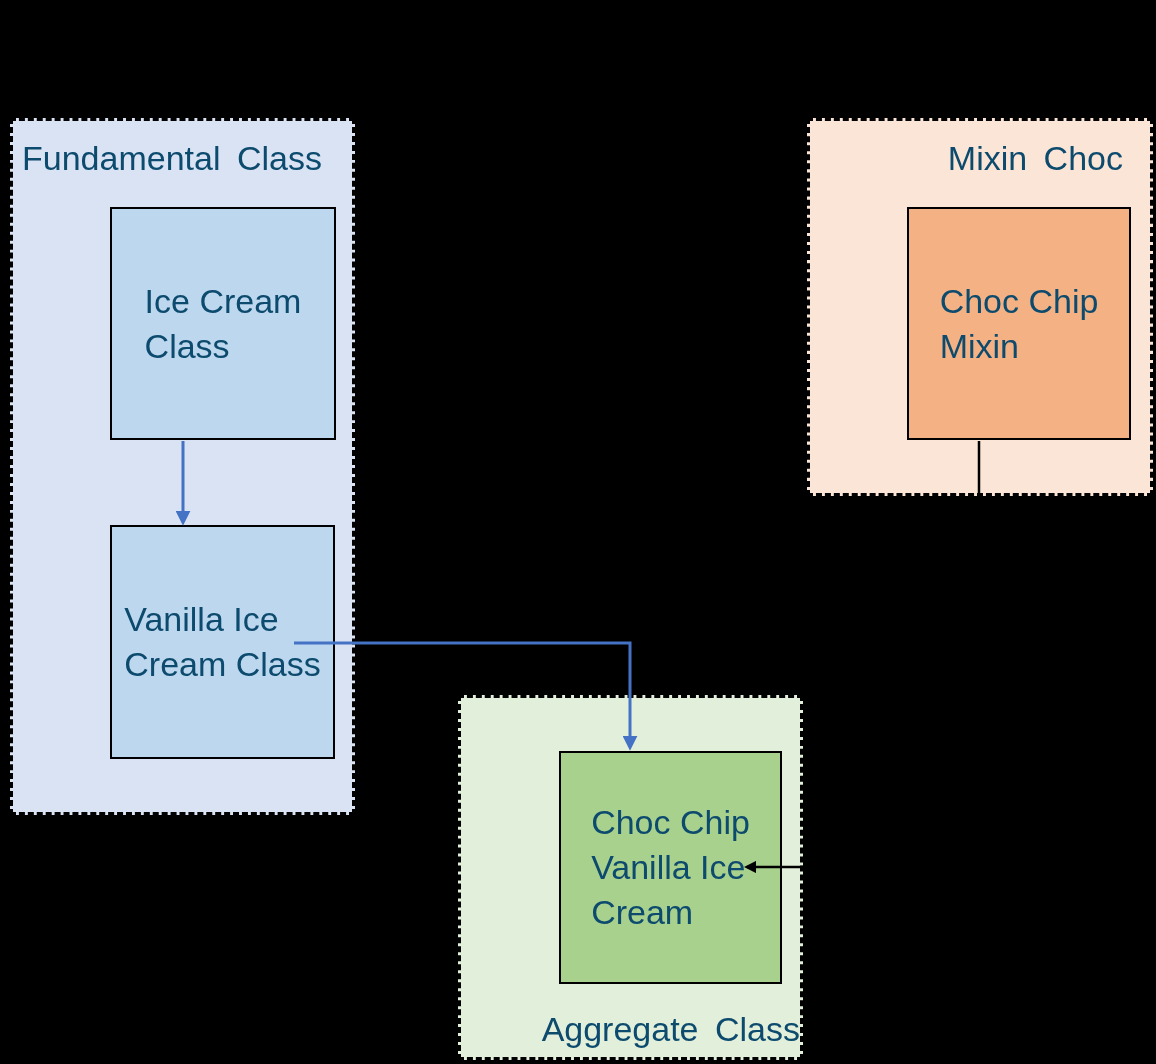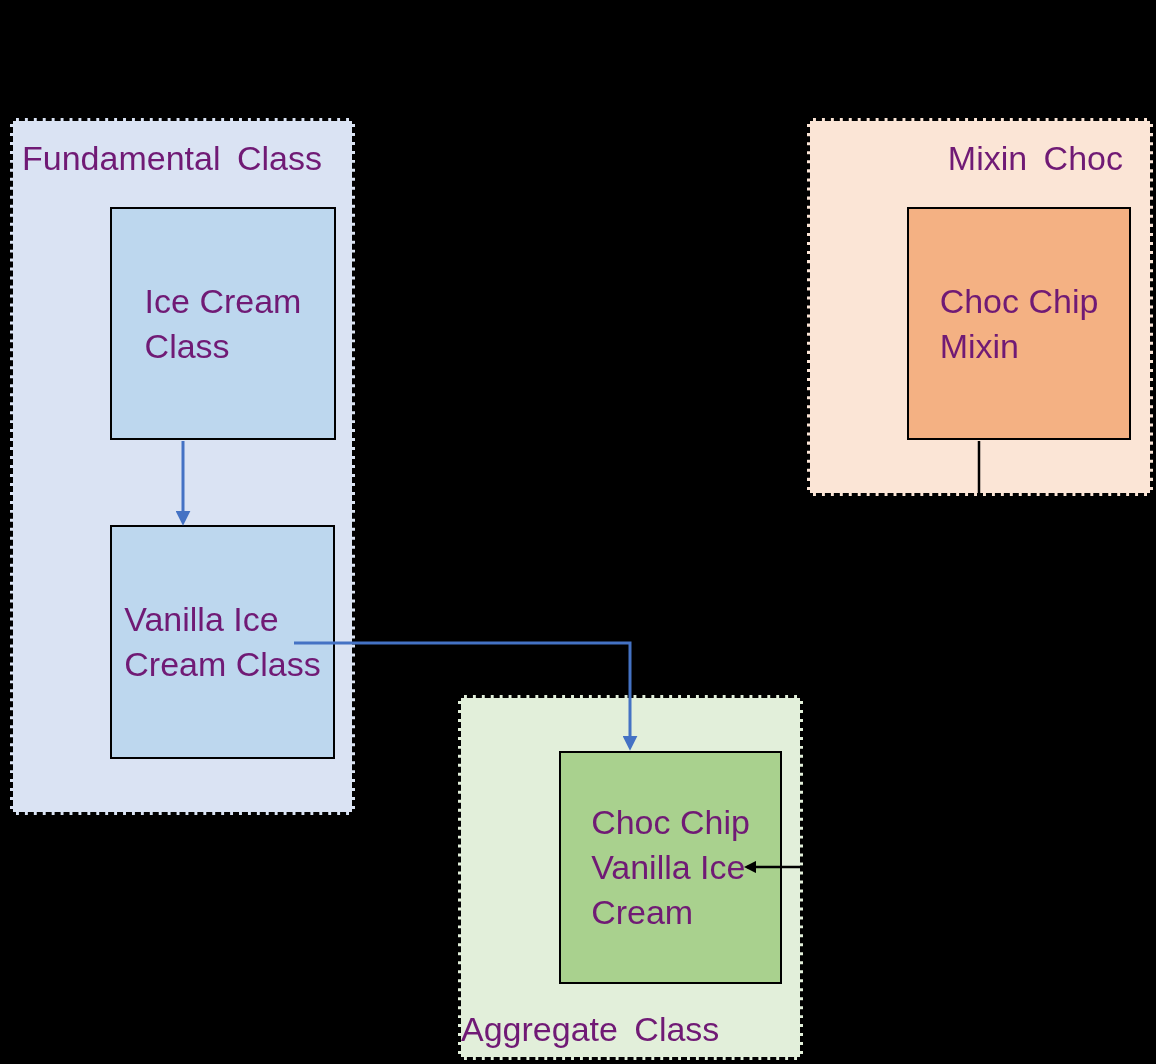--- a/index.html
+++ b/index.html
@@ -7,21 +7,21 @@
     padding: 0;
     background: #000000;
   }
   #canvas {
     position: relative;
     width: 1156px;
     height: 1064px;
     background: #000000;
     overflow: hidden;
     font-family: "Liberation Sans", "DejaVu Sans", sans-serif;
-    color: #701a75;
+    color: #0c4a6e;
   }
   .container {
     position: absolute;
     box-sizing: border-box;
     border: 3px dashed #000000;
   }
   #fundamental-container {
     left: 10px; top: 118px; width: 345px; height: 697px;
     background: #dae3f3;
   }
@@ -35,21 +35,21 @@
   }
   .group-label {
     position: absolute;
     font-size: 34px;
     line-height: 39px;
     word-spacing: 7px;
     white-space: pre-wrap;
   }
   #fundamental-container .group-label { left: 9px; top: 18px; }
   #mixin-container .group-label { right: 27px; top: 18px; }
-  #aggregate-container .group-label { left: 0; right: 0; bottom: 8px; text-align: left; }
+  #aggregate-container .group-label { left: 0; right: 0; bottom: 8px; text-align: right; }
   .class-box {
     position: absolute;
     box-sizing: border-box;
     border: 2px solid #000000;
     display: flex;
     align-items: center;
     justify-content: center;
     text-align: left;
     font-size: 34px;
     line-height: 45px;

